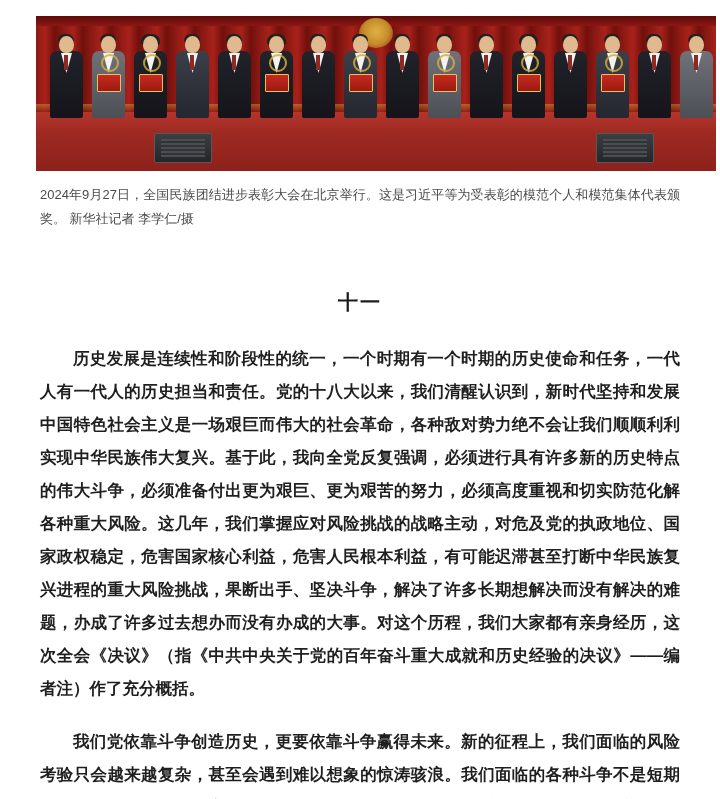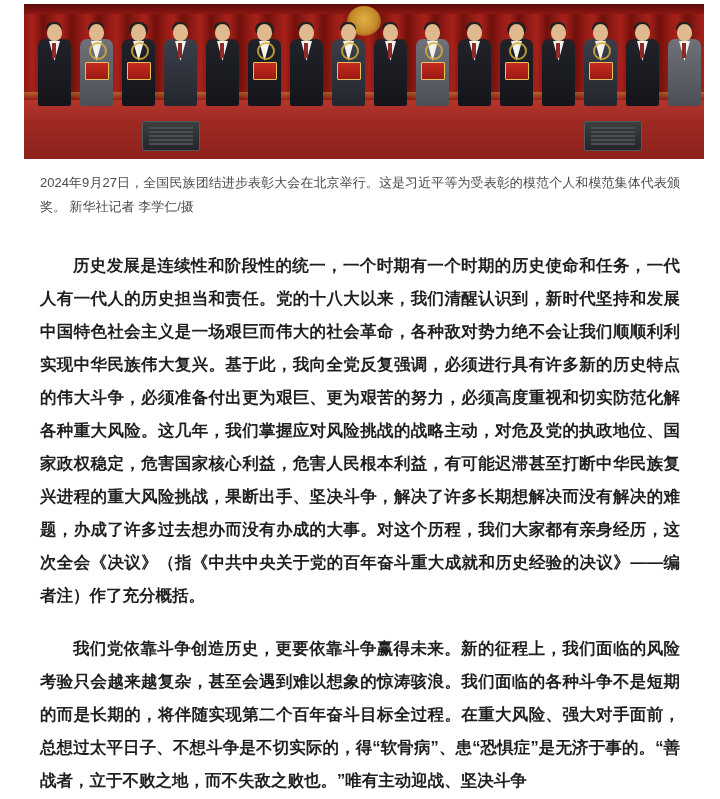--- a/index.html
+++ b/index.html
@@ -18,21 +18,21 @@
     position: relative;
     width: 720px;
     height: 799px;
     background: #ffffff;
   }
 
   
   .figure {
     position: relative;
     margin: 0;
-    padding: 4px;
+    padding: 16px;
   }
   .photo {
     position: relative;
     width: 680px;
     height: 155px;
     margin: 0 20px;
     overflow: hidden;
     background: #7e1410;
   }
   
@@ -351,19 +351,20 @@
           </div>
       </div>
 
       <div class="speaker-box" style="left:118px"></div>
       <div class="speaker-box" style="left:560px"></div>
     </div>
 
     <figcaption class="caption">2024年9月27日，全国民族团结进步表彰大会在北京举行。这是习近平等为受表彰的模范个人和模范集体代表颁奖。 新华社记者 李学仁/摄</figcaption>
   </figure>
 
+  <div class="section-heading">十一</div>
 
   <div class="body-wrap">
     <p class="para">历史发展是连续性和阶段性的统一，一个时期有一个时期的历史使命和任务，一代人有一代人的历史担当和责任。党的十八大以来，我们清醒认识到，新时代坚持和发展中国特色社会主义是一场艰巨而伟大的社会革命，各种敌对势力绝不会让我们顺顺利利实现中华民族伟大复兴。基于此，我向全党反复强调，必须进行具有许多新的历史特点的伟大斗争，必须准备付出更为艰巨、更为艰苦的努力，必须高度重视和切实防范化解各种重大风险。这几年，我们掌握应对风险挑战的战略主动，对危及党的执政地位、国家政权稳定，危害国家核心利益，危害人民根本利益，有可能迟滞甚至打断中华民族复兴进程的重大风险挑战，果断出手、坚决斗争，解决了许多长期想解决而没有解决的难题，办成了许多过去想办而没有办成的大事。对这个历程，我们大家都有亲身经历，这次全会《决议》（指《中共中央关于党的百年奋斗重大成就和历史经验的决议》——编者注）作了充分概括。</p>
     <p class="para">我们党依靠斗争创造历史，更要依靠斗争赢得未来。新的征程上，我们面临的风险考验只会越来越复杂，甚至会遇到难以想象的惊涛骇浪。我们面临的各种斗争不是短期的而是长期的，将伴随实现第二个百年奋斗目标全过程。在重大风险、强大对手面前，总想过太平日子、不想斗争是不切实际的，得“软骨病”、患“恐惧症”是无济于事的。“善战者，立于不败之地，而不失敌之败也。”唯有主动迎战、坚决斗争</p>
   </div>
 
 </div>
 
 </body></html>

